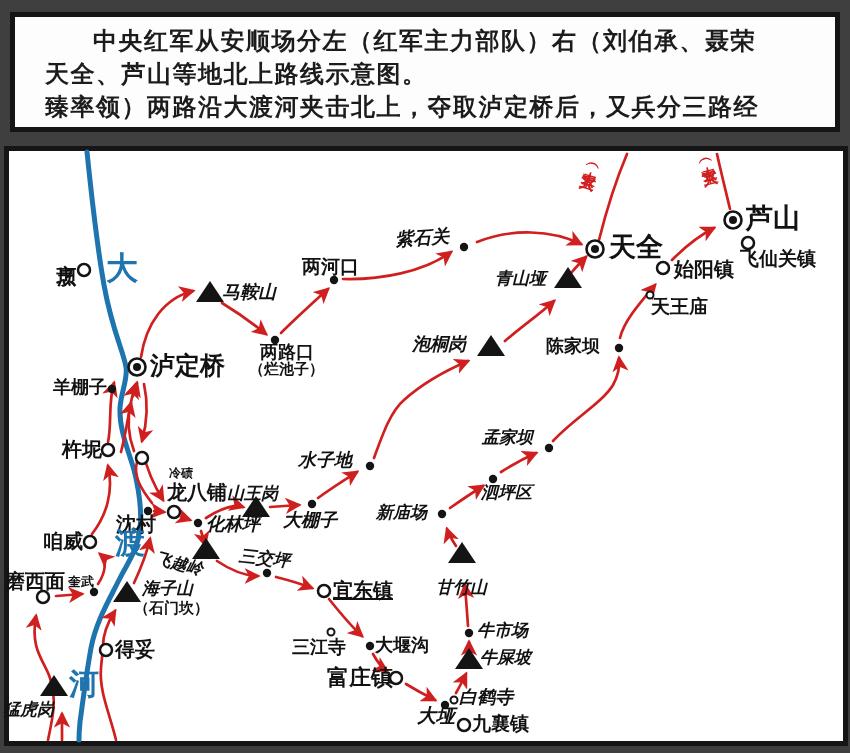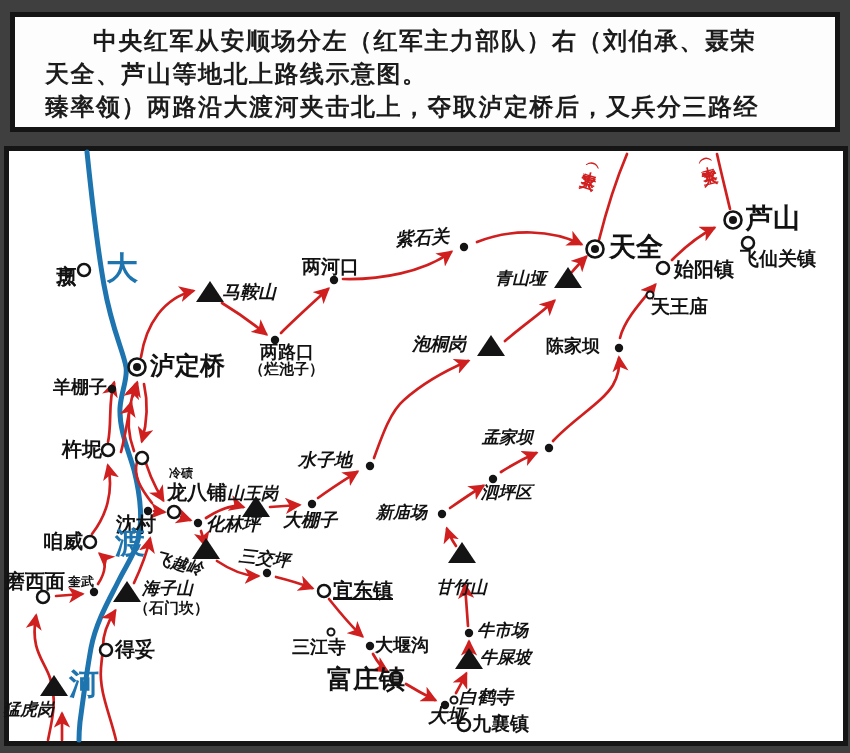--- a/index.html
+++ b/index.html
@@ -159,22 +159,22 @@
       <div class="lbl" style="left: 68px; top: 575px; font-size: 13px;">奎武</div>
       <div class="lbl hand" style="left: 155px; top: 556px; font-size: 16px; transform: rotate(14deg);">飞越岭</div>
       <div class="lbl hand" style="left: 142px; top: 580px; font-size: 17px;">海子山</div>
       <div class="sub" style="left: 134px; top: 601px; font-size: 15px;">（石门坎）</div>
       <div class="lbl" style="left: 115px; top: 639px; font-size: 20px;">得妥</div>
       <div class="lbl hand" style="left: 3px; top: 701px; font-size: 17px;">猛虎岗</div>
       <div class="lbl hand" style="left: 239px; top: 550px; font-size: 17px; transform: rotate(6deg);">三交坪</div>
       <div class="lbl" style="left: 333px; top: 580px; font-size: 20px; text-decoration: underline;">宜东镇</div>
       <div class="lbl" style="left: 292px; top: 638px; font-size: 18px;">三江寺</div>
       <div class="lbl" style="left: 375px; top: 636px; font-size: 18px;">大堰沟</div>
-      <div class="lbl" style="left: 327px; top: 667px; font-size: 26px;">富庄镇</div>
-      <div class="lbl hand" style="left: 417px; top: 706px; font-size: 19px; margin-left: 11px;">大垭</div>
+      <div class="lbl" style="left: 327px; top: 667px; font-size: 22px;">富庄镇</div>
+      <div class="lbl hand" style="left: 417px; top: 706px; font-size: 19px;">大垭</div>
       <div class="lbl hand" style="left: 459px; top: 688px; font-size: 18px;">白鹤寺</div>
       <div class="lbl" style="left: 472px; top: 714px; font-size: 19px;">九襄镇</div>
       <div class="lbl hand" style="left: 480px; top: 649px; font-size: 17px;">牛屎坡</div>
       <div class="lbl hand" style="left: 477px; top: 622px; font-size: 17px;">牛市场</div>
       <div class="lbl hand" style="left: 436px; top: 562px; font-size: 17px; margin-top: 17px;">甘竹山</div>
       <div class="lbl hand" style="left: 376px; top: 504px; font-size: 17px;">新庙场</div>
       <div class="lbl hand" style="left: 481px; top: 484px; font-size: 17px;">泗坪区</div>
       <div class="lbl hand" style="left: 482px; top: 429px; font-size: 17px;">孟家坝</div>
       <div class="lbl" style="left: 546px; top: 337px; font-size: 18px;">陈家坝</div>
       <div class="lbl hand" style="left: 412px; top: 335px; font-size: 18px;">泡桐岗</div>

